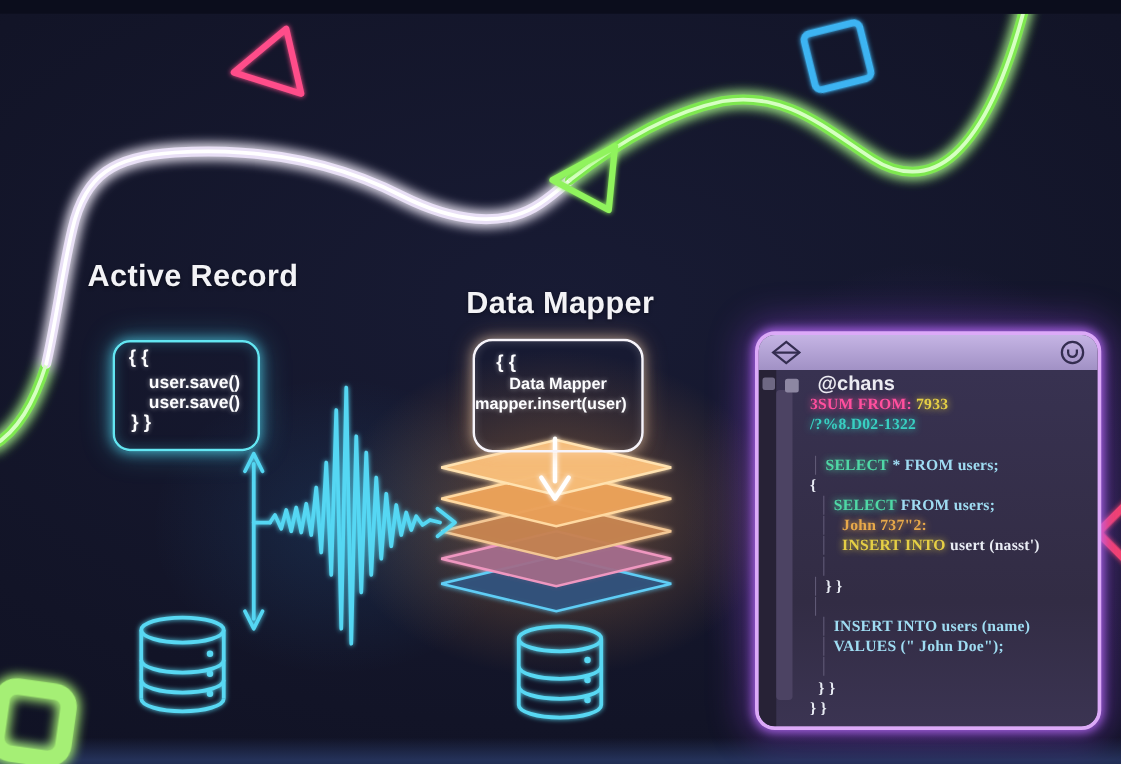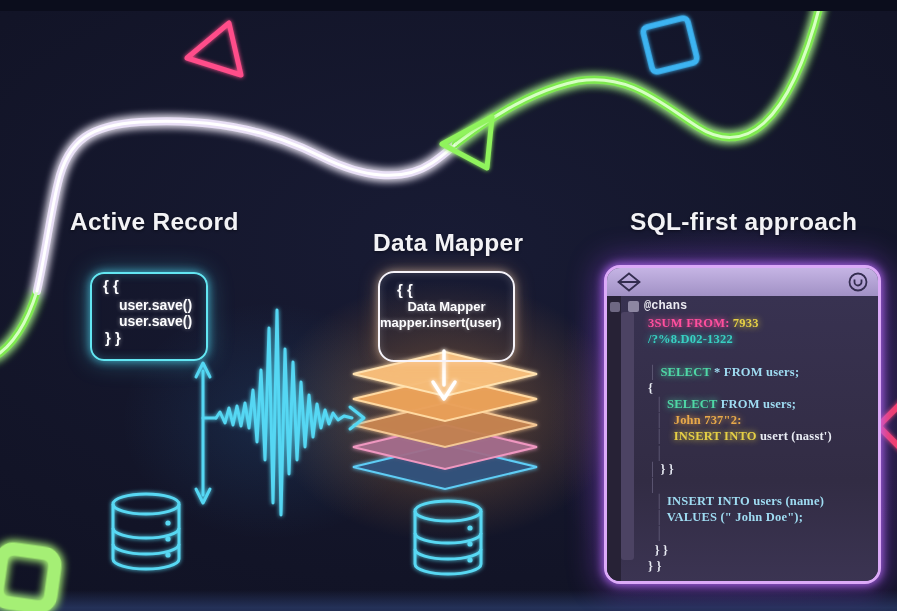--- a/index.html
+++ b/index.html
@@ -37,22 +37,22 @@
     border:3px solid #dcaaf8;border-radius:16px;background:#35304a;overflow:hidden;
     box-shadow:0 0 8px 2px rgba(190,110,255,.75),0 0 28px 9px rgba(150,70,230,.38),inset 0 0 10px rgba(200,150,250,.35);}
   .win-header{position:absolute;left:0;top:0;right:0;height:28px;
     background:linear-gradient(180deg,#c5b4e4,#a191c5);
     display:flex;align-items:center;justify-content:space-between;padding:0 9px;box-sizing:border-box;}
   .win-body{position:absolute;left:0;top:28px;right:0;bottom:0;
     background:linear-gradient(180deg,#383251 0%, #322c44 65%, #3b3452 100%);}
   .gutter-dark{position:absolute;left:0;top:0;bottom:0;width:14px;background:#272236;}
   .gutter-sq{position:absolute;left:3px;top:6px;width:10px;height:10px;background:#6e6883;border-radius:2px;}
   .gutter-light{position:absolute;left:14px;top:16px;width:13px;height:248px;background:#4c4363;border-radius:3px;}
-  .tab-row{position:absolute;left:21px;top:3px;display:flex;gap:5px;align-items:center;
-    font-size:12px;font-weight:700;color:#ecebf2;font-family:Liberation Mono, monospace;}
+  .tab-row{position:absolute;left:21px;top:3px;display:flex;gap:15px;align-items:center;
+    font-size:16px;font-weight:700;color:#ecebf2;}
   .tab-sq{width:11px;height:11px;background:#8d87a2;border-radius:2px;display:inline-block;}
   .code-lines{position:absolute;left:41px;top:19px;right:3px;
     font-family:Liberation Serif, serif;font-size:12.5px;font-weight:600;
     line-height:16.2px;letter-spacing:.2px;white-space:pre;}
   .code-line{height:16.2px;}
 </style>
 </head>
 <body>
 
 <div class="stage">
@@ -146,21 +146,20 @@
       <path d="M 415 538 A 33 10 0 0 0 481 538"></path>
       <path d="M 415 553 A 33 10 0 0 0 481 553"></path>
       <circle cx="470" cy="517" r="2.6" fill="#58d8f3" stroke="none"></circle>
       <circle cx="470" cy="533" r="2.6" fill="#58d8f3" stroke="none"></circle>
       <circle cx="470" cy="549" r="2.6" fill="#58d8f3" stroke="none"></circle>
     </g>
   </svg>
 
   <div class="title t-ar">Active Record</div>
   <div class="title t-dm">Data Mapper</div>
-  <div class="title t-sql">SQL-first approach</div>
 
   <div class="neon-box ar-box">
     <span class="bx op">{ {</span>
     <span class="bx l1">user.save()</span>
     <span class="bx l2">user.save()</span>
     <span class="bx cl">} }</span>
   </div>
 
   <div class="neon-box dm-box">
     <span class="bx op">{ {</span>

